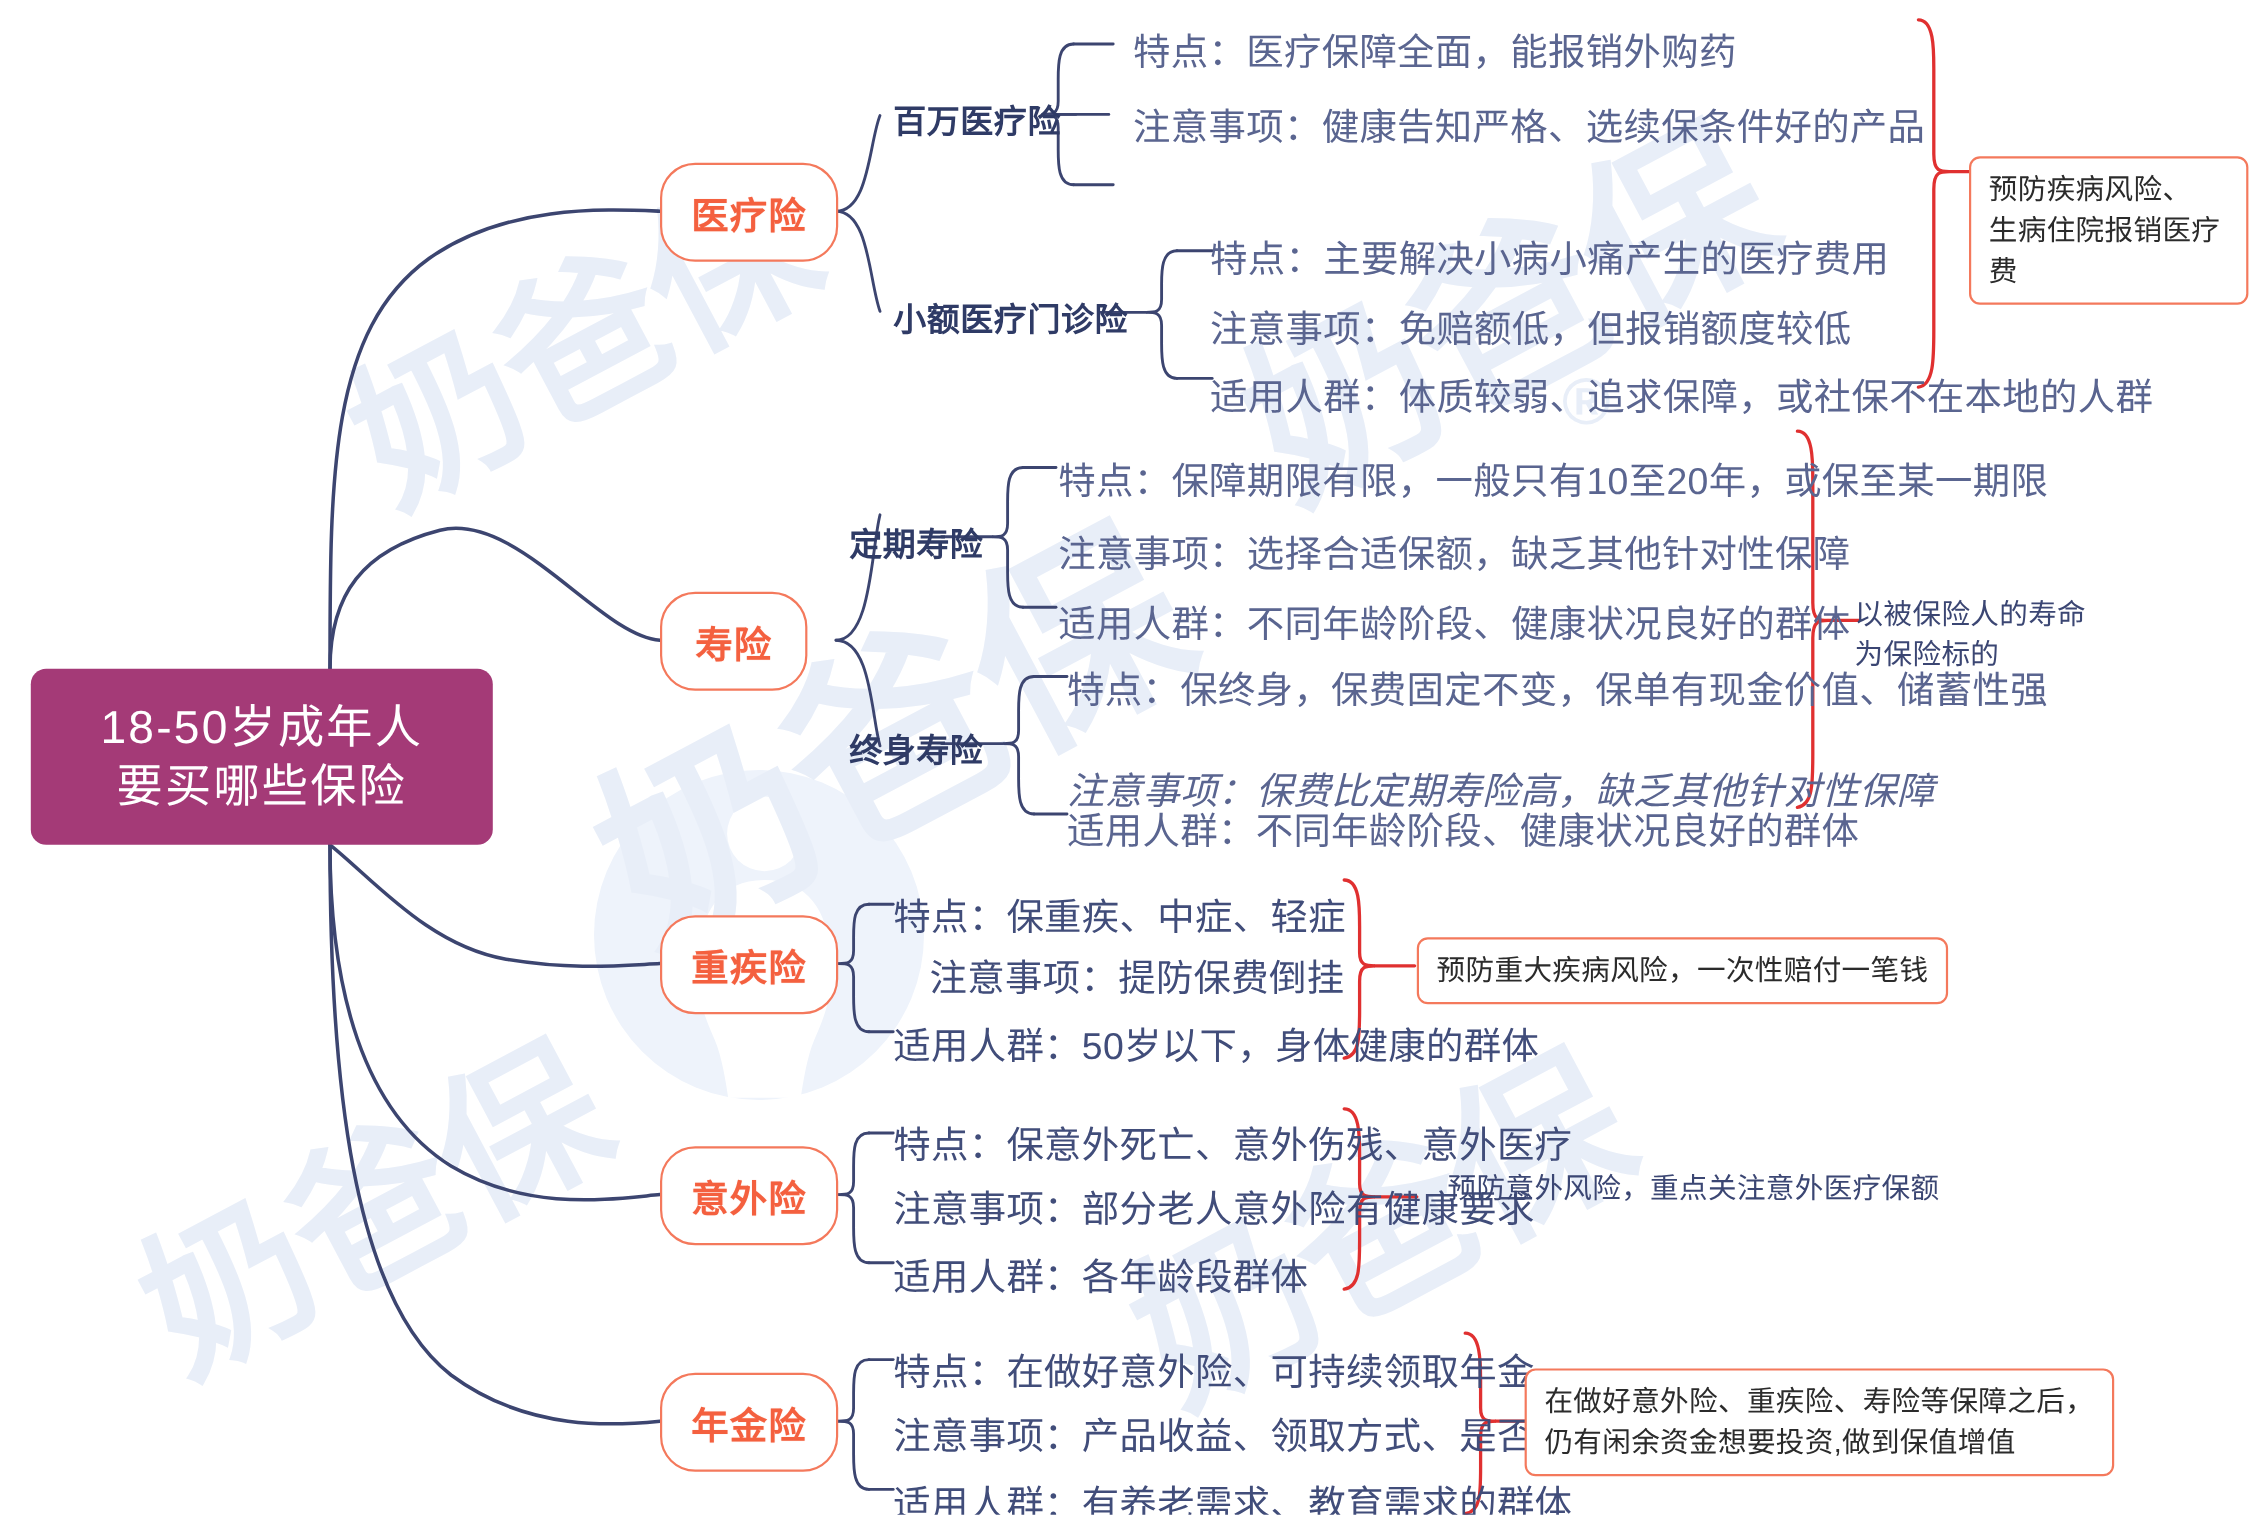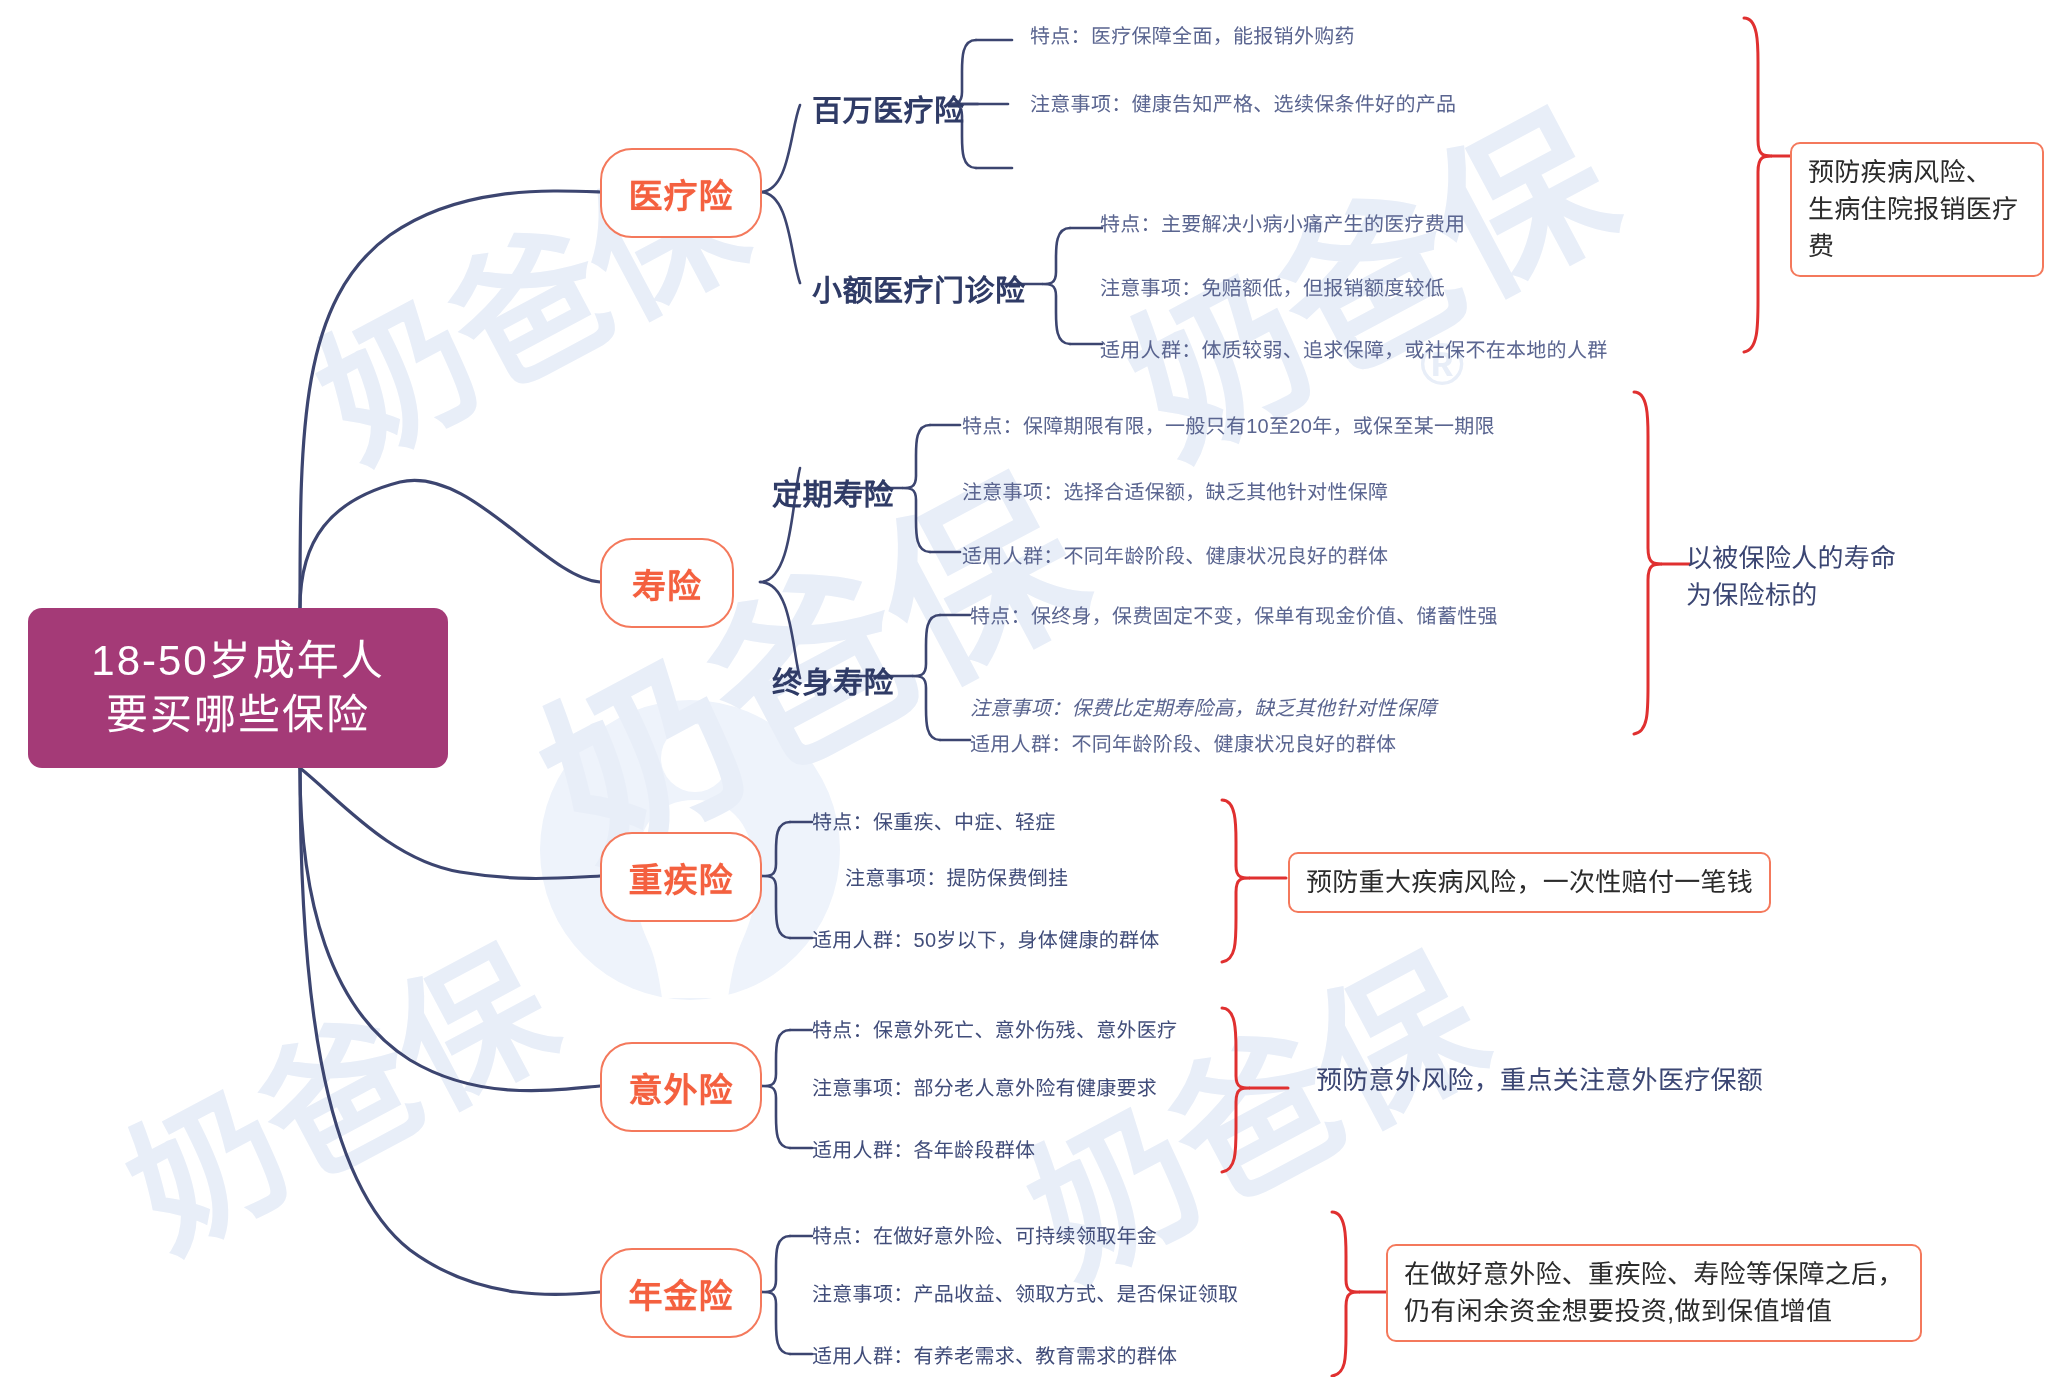--- a/index.html
+++ b/index.html
@@ -61,21 +61,21 @@
     font-size:30px;
     font-weight:700;
     white-space:nowrap;
     letter-spacing:.5px;
   }
 
   
   .leaf{
     position:absolute;
     color:#5a6590;
-    font-size:20px;
+    font-size:34px;
     white-space:nowrap;
     letter-spacing:.3px;
   }
   .leaf.dark{color:#414d7a;}
 
   
   .note{
     position:absolute;
     color:#2b2b2b;
     font-size:26px;

